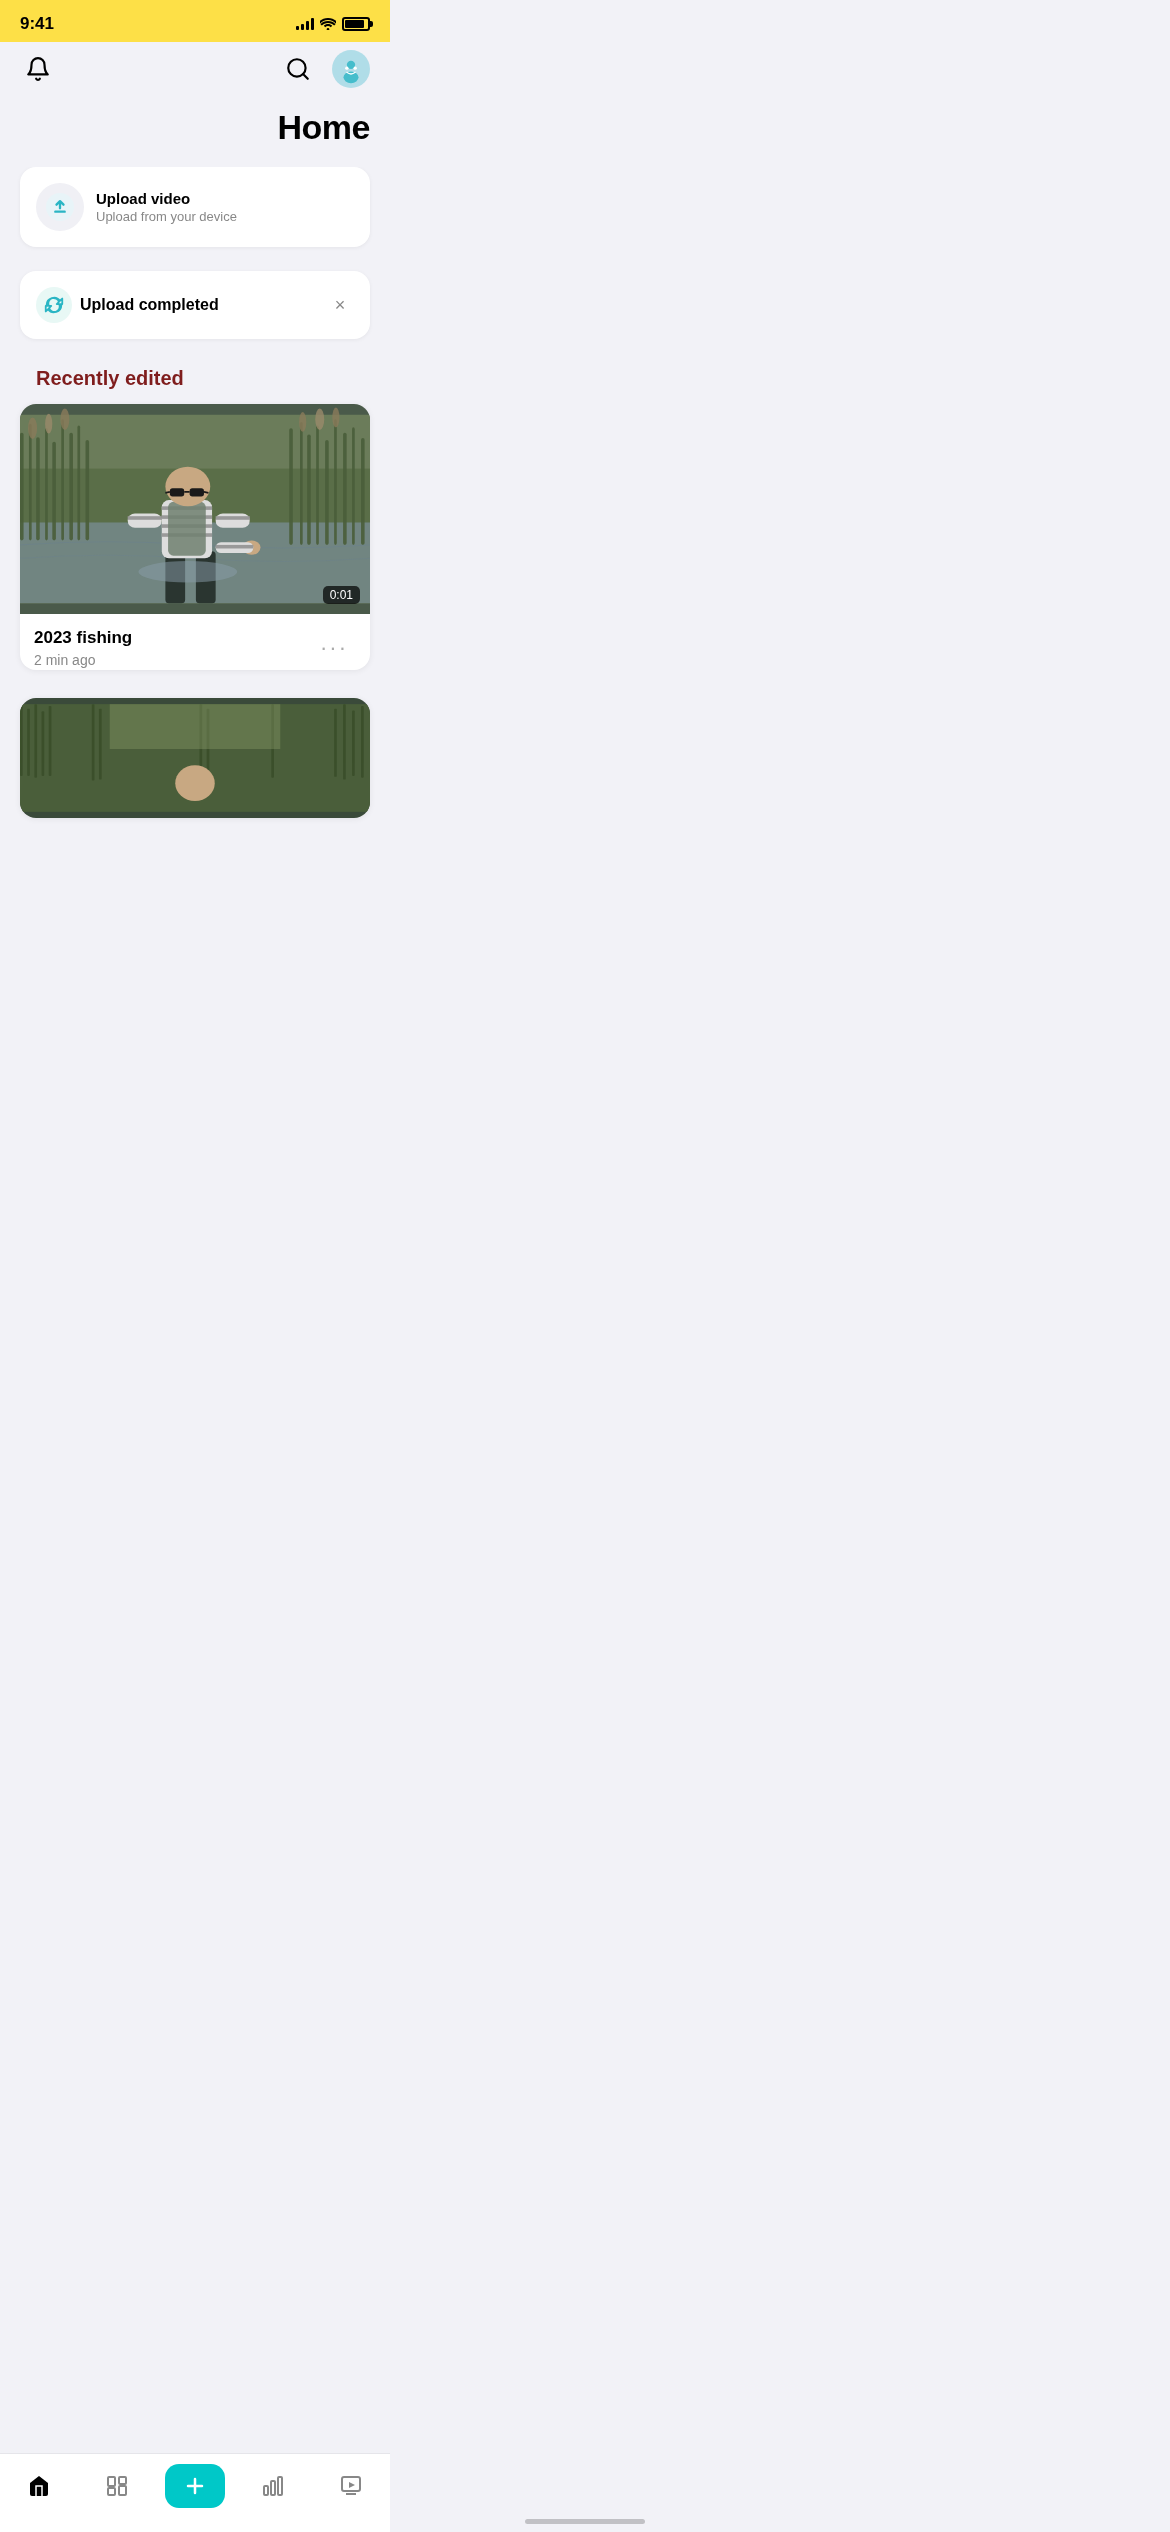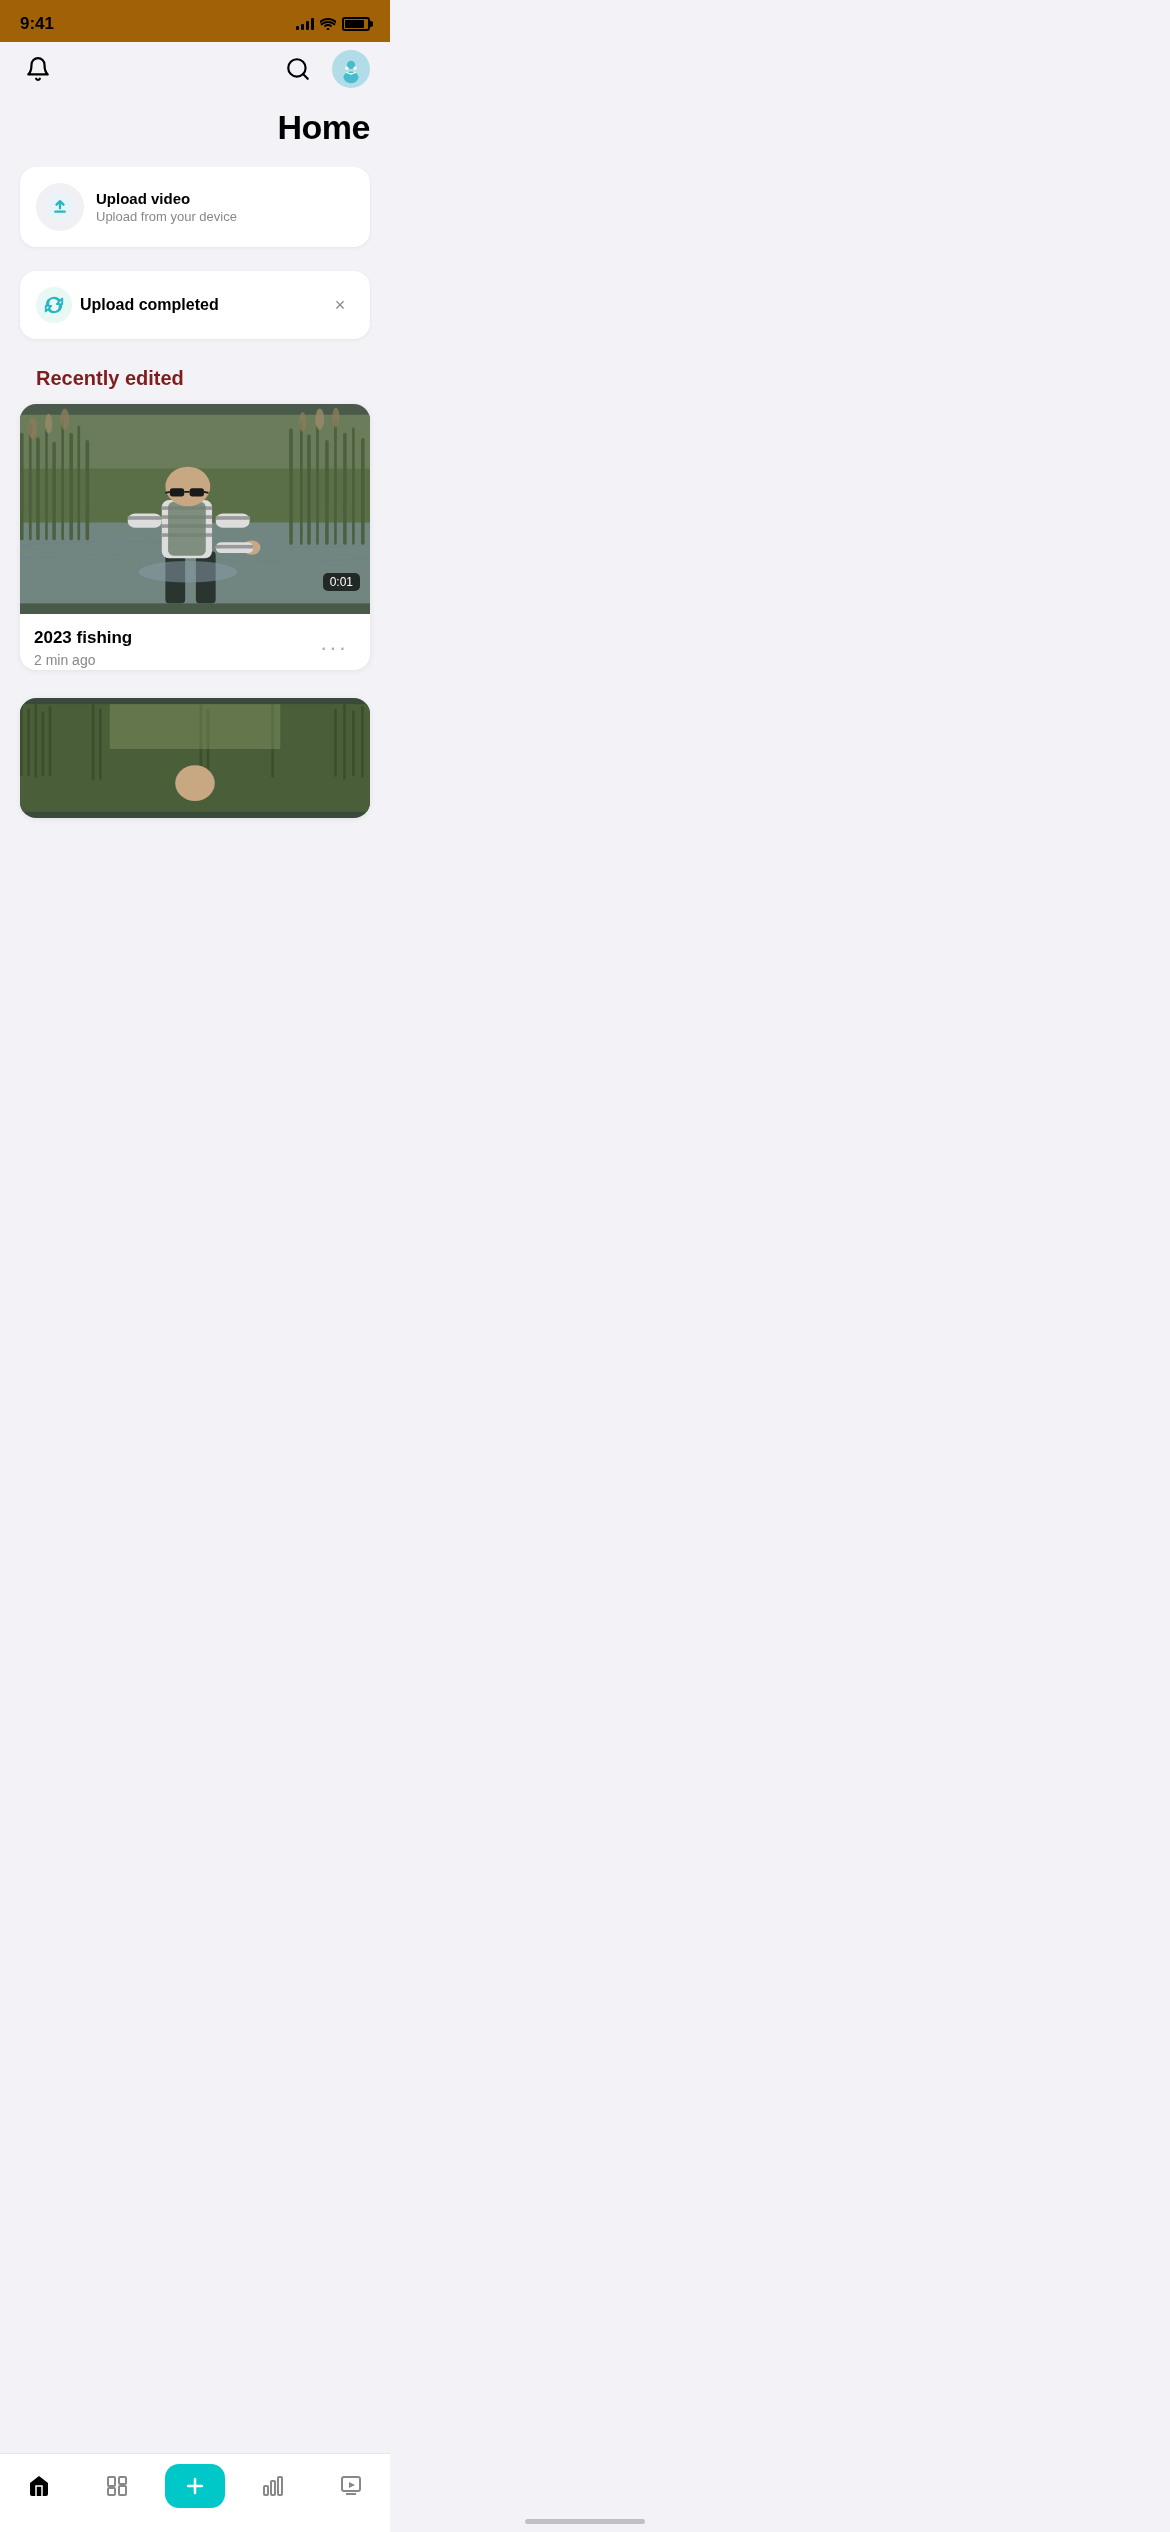--- a/index.html
+++ b/index.html
@@ -12,21 +12,21 @@
       overflow-x: hidden;
       position: relative;
     }
 
     
     .status-bar {
       display: flex;
       justify-content: space-between;
       align-items: center;
       padding: 14px 20px 8px;
-      background: #a16207;
+      background: #fde047;
     }
     .status-time {
       font-size: 17px;
       font-weight: 600;
       color: #000;
     }
     .status-icons {
       display: flex;
       align-items: center;
       gap: 6px;
@@ -232,21 +232,21 @@
       background: #4a5a4a;
       overflow: hidden;
     }
     
     .fishing-scene {
       width: 100%;
       height: 100%;
     }
     .duration-badge {
       position: absolute;
-      bottom: 23px;
+      bottom: 10px;
       right: 10px;
       background: rgba(0,0,0,0.7);
       color: #fff;
       font-size: 12px;
       font-weight: 500;
       padding: 2px 7px;
       border-radius: 5px;
     }
     .video-info {
       padding: 14px 14px 2px;

